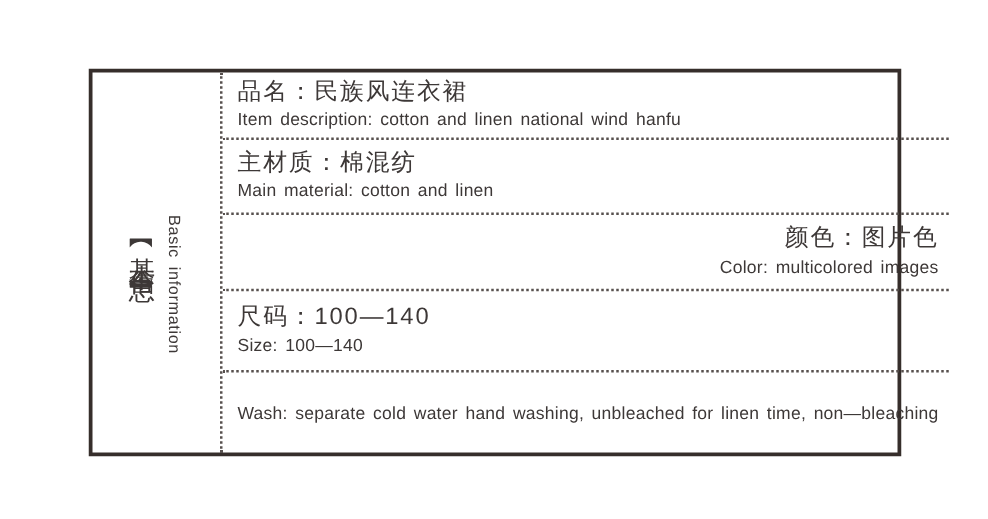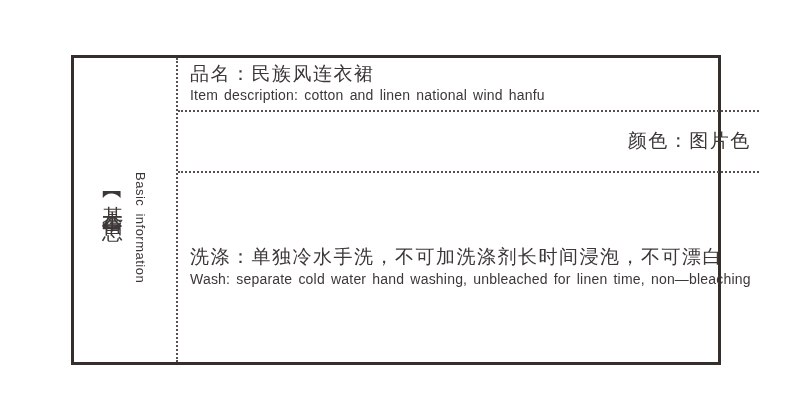--- a/index.html
+++ b/index.html
@@ -103,25 +103,33 @@
     <span class="v-en">Basic information</span>
   </div>
 
   <div class="content">
 
     <div class="row row-1">
       <span class="cn">品名：民族风连衣裙</span>
       <span class="en">Item description: cotton and linen national wind hanfu</span>
     </div>
 
+    <div class="row row-2">
+      <span class="cn">主材质：棉混纺</span>
+      <span class="en">Main material: cotton and linen</span>
+    </div>
 
     <div class="row row-3">
       <span class="cn">颜色：图片色</span>
+      <span class="en">Color: multicolored images</span>
     </div>
 
+    <div class="row row-4">
+      <span class="cn">尺码：100—140</span>
+      <span class="en">Size: 100—140</span>
+    </div>
 
     <div class="row row-5">
-      <span class="cn">洗涤：单独冷水手洗，不可加洗涤剂长时间浸泡，不可漂白</span>
       <span class="en">Wash: separate cold water hand washing, unbleached for linen time, non—bleaching</span>
     </div>
 
   </div>
 </div>
 
 </body></html>

